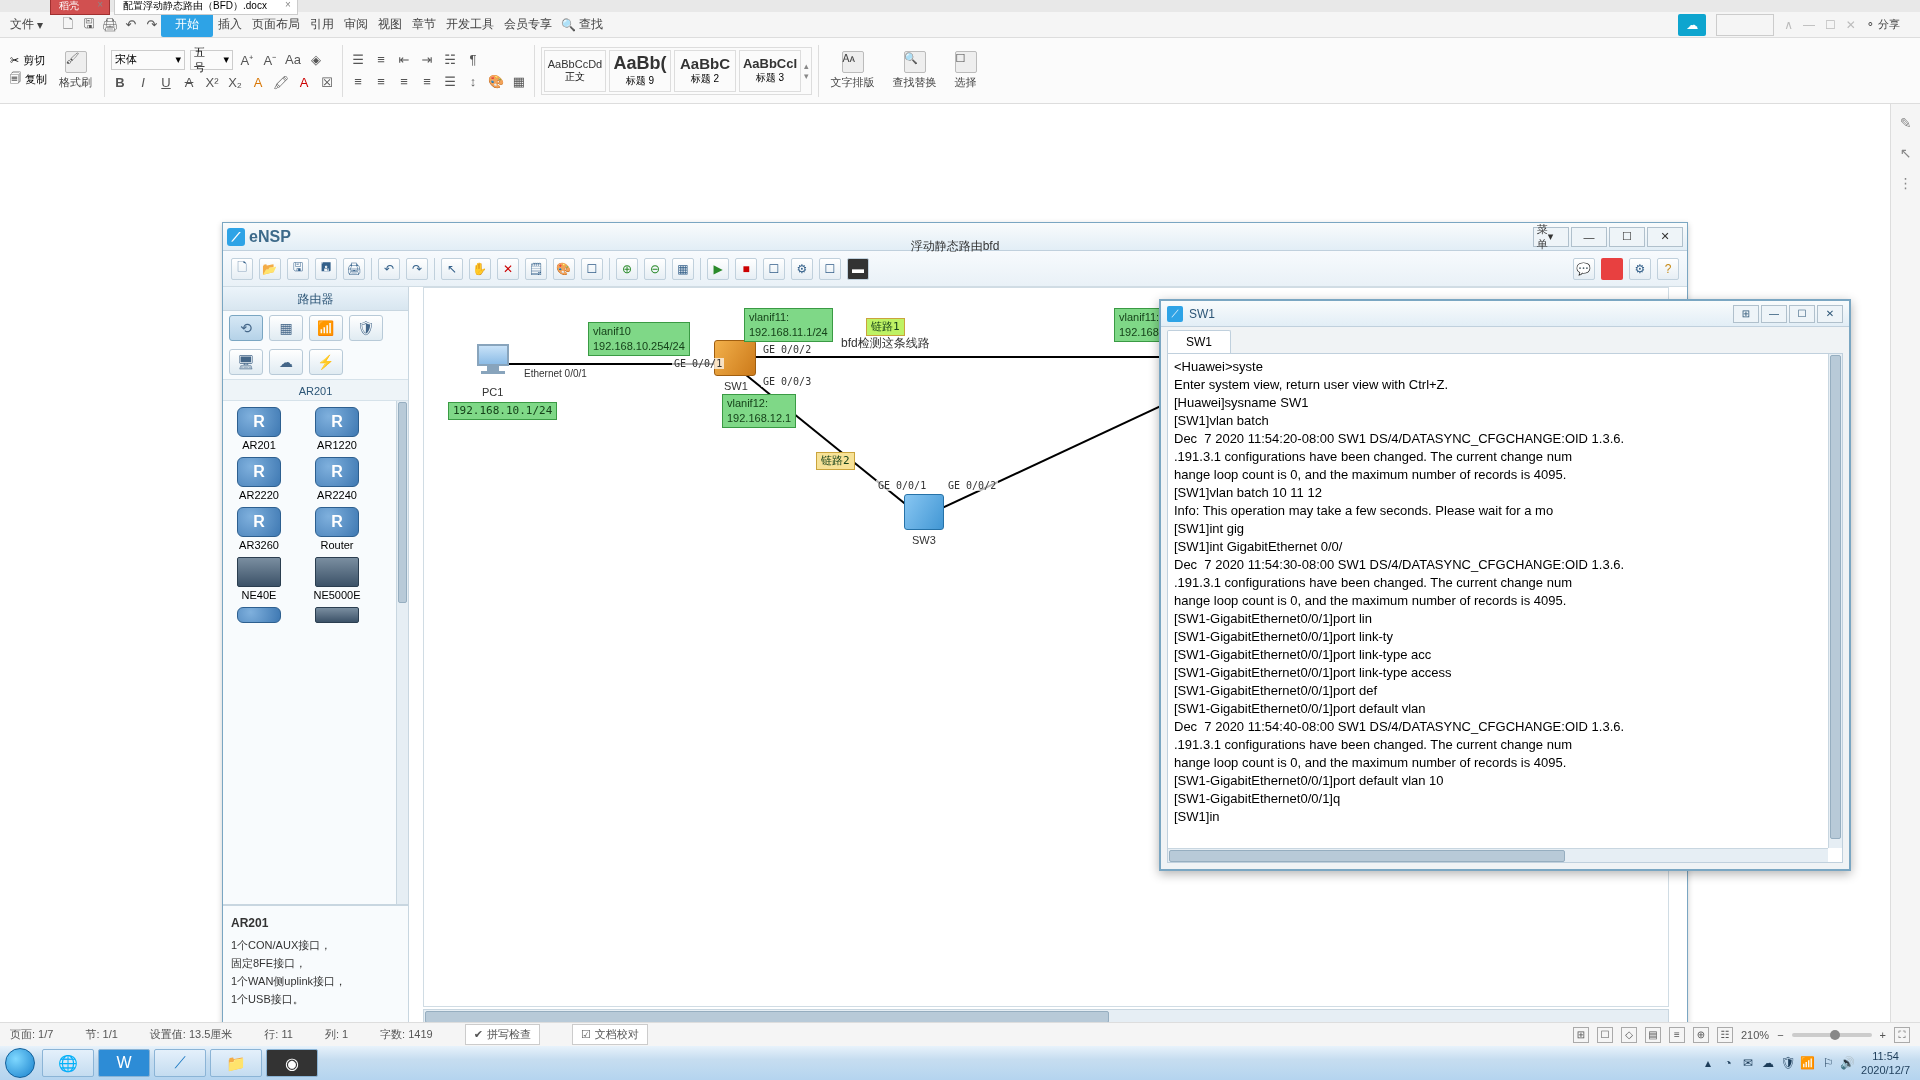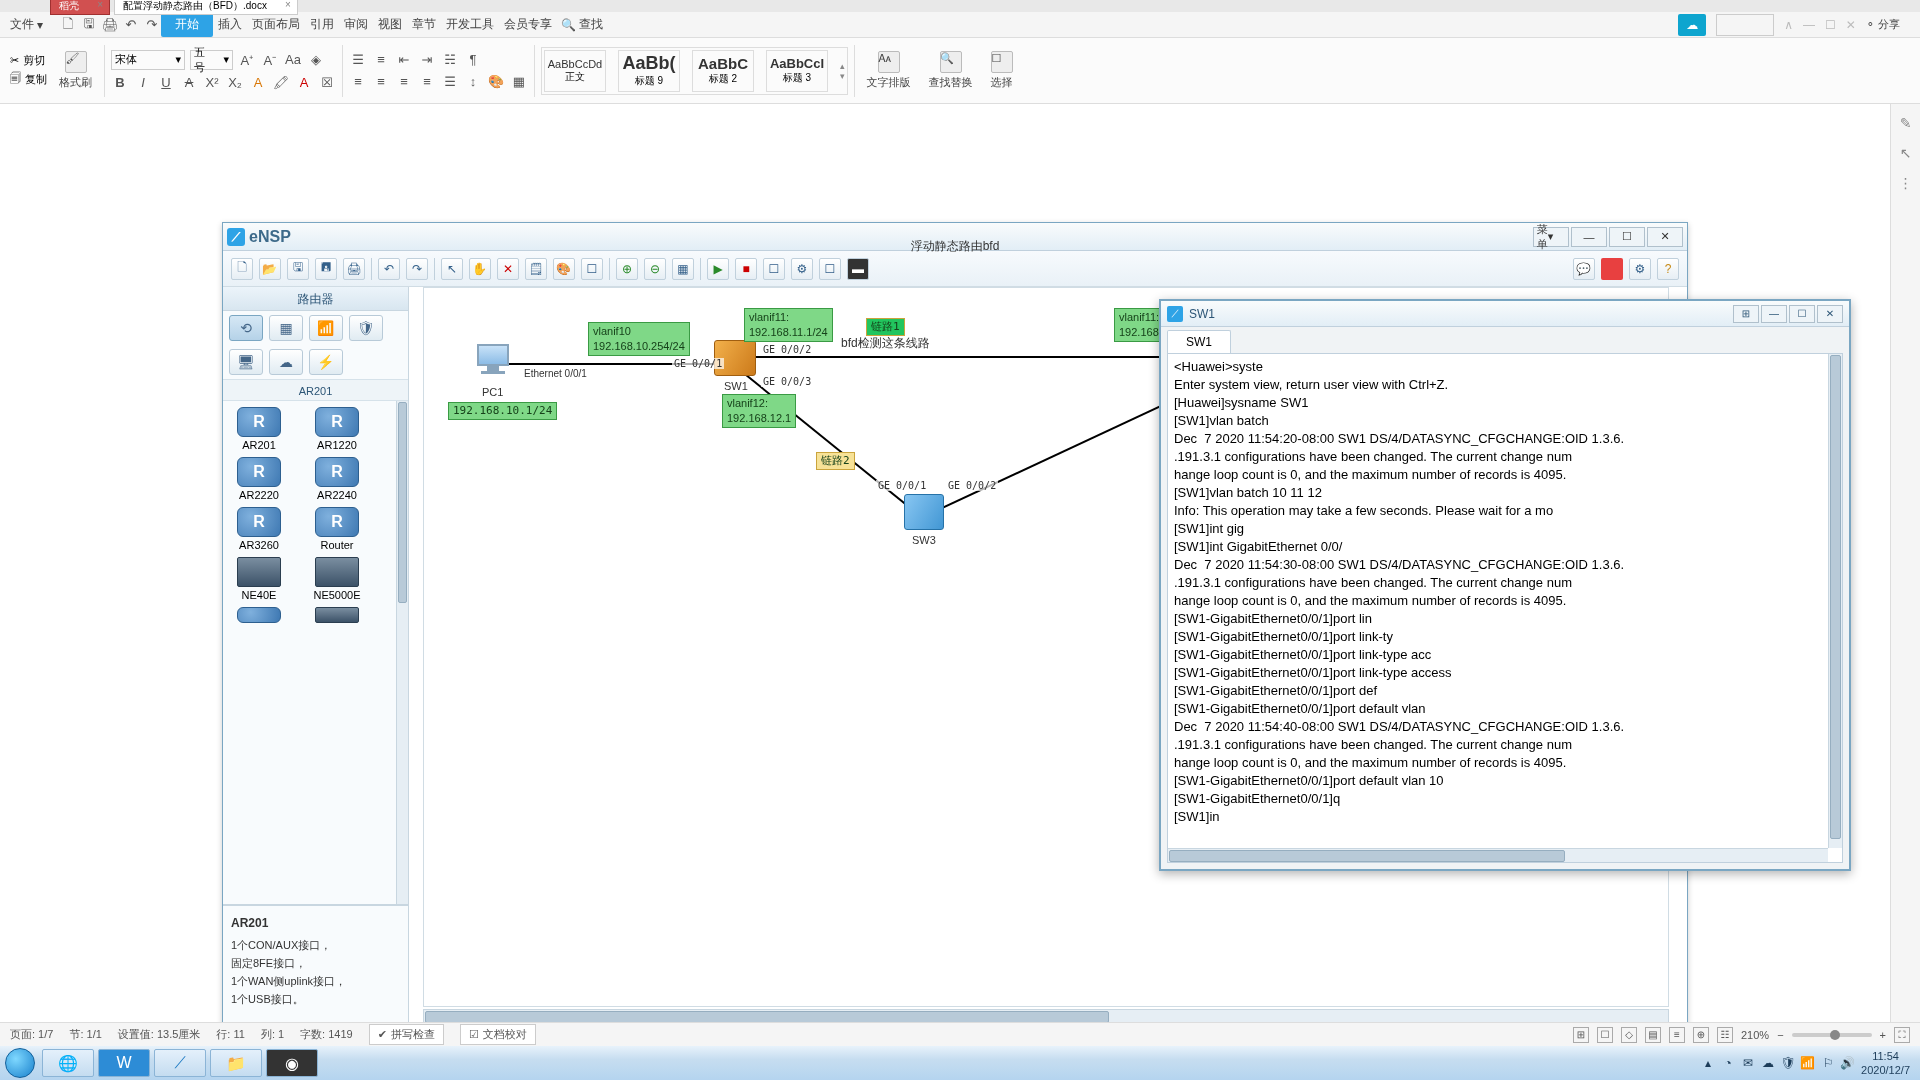--- a/index.html
+++ b/index.html
@@ -23,21 +23,21 @@
 .ribbon { height: 66px; background: #fbfbfb; border-bottom: 1px solid #ddd; display: flex; align-items: center; padding-left: 10px; gap: 6px; }
 .ribbon-group { display: flex; flex-direction: column; align-items: center; padding: 2px 6px; height: 60px; justify-content: center; font-size: 11px; color: #444; }
 .ribbon-sep { width: 1px; height: 52px; background: #ddd; }
 .ribbon-icn { width: 22px; height: 22px; border: 1px solid #bbb; border-radius: 2px; margin-bottom: 2px; background: #eee; }
 .clip-section { display: flex; flex-direction: column; gap: 2px; }
 .clip-row { display: flex; align-items: center; gap: 4px; font-size: 11px; }
 .font-sel { width: 74px; height: 20px; border: 1px solid #ccc; font-size: 11px; padding: 0 3px; display: flex; align-items: center; justify-content: space-between; }
 .font-sel.narrow { width: 43px; gap: 16px; }
 .tb-row { display: flex; align-items: center; gap: 5px; font-size: 12px; }
 .tb-btn { width: 18px; height: 18px; display: flex; align-items: center; justify-content: center; color: #555; font-size: 13px; }
-.style-gallery { display: flex; align-items: center; gap: 12px; border: 1px solid #ddd; padding: 2px; }
+.style-gallery { display: flex; align-items: center; gap: 3px; border: 1px solid #ddd; padding: 2px; }
 .style-item { width: 62px; height: 42px; border: 1px solid #ddd; display: flex; flex-direction: column; align-items: center; justify-content: center; font-size: 10px; }
 .style-preview { font-size: 11px; color: #333; }
 .style-h1 .style-preview { font-size: 18px; font-weight: bold; }
 .style-h2 .style-preview { font-size: 15px; font-weight: bold; }
 .style-h3 .style-preview { font-size: 13px; font-weight: bold; }
 
 .doc-area { position: absolute; left: 0; right: 0; top: 104px; bottom: 34px; background: #fff; }
 
 .ensp-window { position: absolute; left: 222px; top: 118px; width: 1466px; height: 834px; background: #fff; border: 1px solid #7aa6c2; box-shadow: 0 2px 6px rgba(0,0,0,0.2); }
 .ensp-title { height: 28px; background: linear-gradient(#f9fbfc,#e2eef6); border-bottom: 1px solid #c0d0dd; display: flex; align-items: center; padding: 0 4px; }
@@ -98,21 +98,21 @@
 .term-wbtns { margin-left: auto; display: flex; gap: 2px; }
 .term-wbtn { width: 26px; height: 18px; border: 1px solid #b0c0cc; background: #eef4f8; display: flex; align-items: center; justify-content: center; font-size: 10px; }
 .term-tabs { height: 26px; display: flex; align-items: flex-end; padding: 0 6px; }
 .term-tab { padding: 4px 18px; border: 1px solid #c0d0dd; border-bottom: none; background: #fff; font-size: 12px; border-radius: 2px 2px 0 0; }
 .term-body { position: absolute; left: 6px; right: 6px; top: 52px; bottom: 6px; background: #fff; border: 1px solid #c0d0dd; padding: 4px 6px; font-family: Consolas, monospace; font-size: 13px; line-height: 18px; color: #000; overflow: hidden; white-space: pre; }
 .term-scroll { position: absolute; right: 0; top: 0; bottom: 14px; width: 14px; background: #e6eef4; border-left: 1px solid #c8d6e0; }
 .term-hscroll { position: absolute; left: 0; right: 14px; bottom: 0; height: 14px; background: #e6eef4; border-top: 1px solid #c8d6e0; display: flex; }
 
 .paper { position: absolute; left: 436px; top: 958px; width: 980px; height: 26px; background: #fff; box-shadow: 0 0 6px #bbb; }
 
-.statusbar { position: absolute; left: 0; right: 0; bottom: 34px; height: 24px; background: #f5f5f5; border-top: 1px solid #ddd; display: flex; align-items: center; font-size: 11px; color: #555; padding: 0 10px; gap: 16px; }
+.statusbar { position: absolute; left: 0; right: 0; bottom: 34px; height: 24px; background: #f5f5f5; border-top: 1px solid #ddd; display: flex; align-items: center; font-size: 11px; color: #555; padding: 0 10px; gap: 32px; }
 .status-btn { padding: 2px 8px; border: 1px solid #ccc; background: #fff; display: flex; align-items: center; gap: 4px; }
 .status-right { margin-left: auto; display: flex; align-items: center; gap: 8px; }
 .zoom-slider { width: 80px; height: 4px; background: #ccc; position: relative; border-radius: 2px; }
 .zoom-knob { width: 10px; height: 10px; background: #888; border-radius: 50%; position: absolute; left: 38px; top: -3px; }
 .view-icn { width: 16px; height: 16px; border: 1px solid #aaa; display: flex; align-items: center; justify-content: center; font-size: 10px; }
 
 .taskbar { position: absolute; left: 0; right: 0; bottom: 0; height: 34px; background: linear-gradient(#e8f2fb,#c6ddf0 40%,#b4d4ef); display: flex; align-items: center; }
 .start-orb { width: 40px; height: 34px; display: flex; align-items: center; justify-content: center; }
 .orb { width: 30px; height: 30px; border-radius: 50%; background: radial-gradient(circle at 35% 35%, #7fd8ff, #1880cc); border: 1px solid #12609a; }
 .task-btn { width: 52px; height: 28px; margin: 0 2px; border: 1px solid #8bb4d6; background: linear-gradient(#e4f0fb,#c4dcf0); border-radius: 2px; display: flex; align-items: center; justify-content: center; font-size: 16px; }
@@ -410,21 +410,21 @@
           <div class="dev-sw-blue" style="left:480px;top:206px;"></div>
           <div class="plain-label" style="left:488px;top:246px;">SW3</div>
 
           <div class="topo-label" style="left:164px;top:34px;"><span>vlanif10</span><br><span>192.168.10.254/24</span></div>
           <div class="topo-label" style="left:320px;top:20px;"><span>vlanif11:</span><br><span>192.168.11.1/24</span></div>
           <div class="topo-label" style="left:690px;top:20px;"><span>vlanif11:</span><br><span>192.168.11.2/24</span></div>
           <div class="topo-label" style="left:848px;top:36px;"><span>vlan</span><br><span>192</span></div>
           <div class="topo-label" style="left:298px;top:106px;"><span>vlanif12:</span><br><span>192.168.12.1</span></div>
           <div class="topo-label" style="left:768px;top:118px;"><span>vlanif12:</span><br><span>192.168.12.2</span></div>
           <div class="topo-label" style="left:24px;top:114px;">192.168.10.1/24</div>
-          <div class="topo-label" style="left:442px;top:30px;background:#22c55e;border-color:#caa43c;">链路1</div>
+          <div class="topo-label" style="left:442px;top:30px;background:#bef264;border-color:#caa43c;">链路1</div>
           <div class="topo-label" style="left:392px;top:164px;background:#f7e297;border-color:#caa43c;">链路2</div>
 
           <div class="plain-label" style="left:100px;top:80px;font-size:10px;">Ethernet 0/0/1</div>
           <div class="plain-label" style="left:417px;top:47px;font-size:12px;">bfd检测这条线路</div>
           <div class="port-label" style="left:248px;top:70px;">GE 0/0/1</div>
           <div class="port-label" style="left:337px;top:56px;">GE 0/0/2</div>
           <div class="port-label" style="left:337px;top:88px;">GE 0/0/3</div>
           <div class="port-label" style="left:752px;top:56px;">GE 0/0/1</div>
           <div class="port-label" style="left:843px;top:60px;">GE 0/0/</div>
           <div class="port-label" style="left:770px;top:100px;">GE 0/0/2</div>

